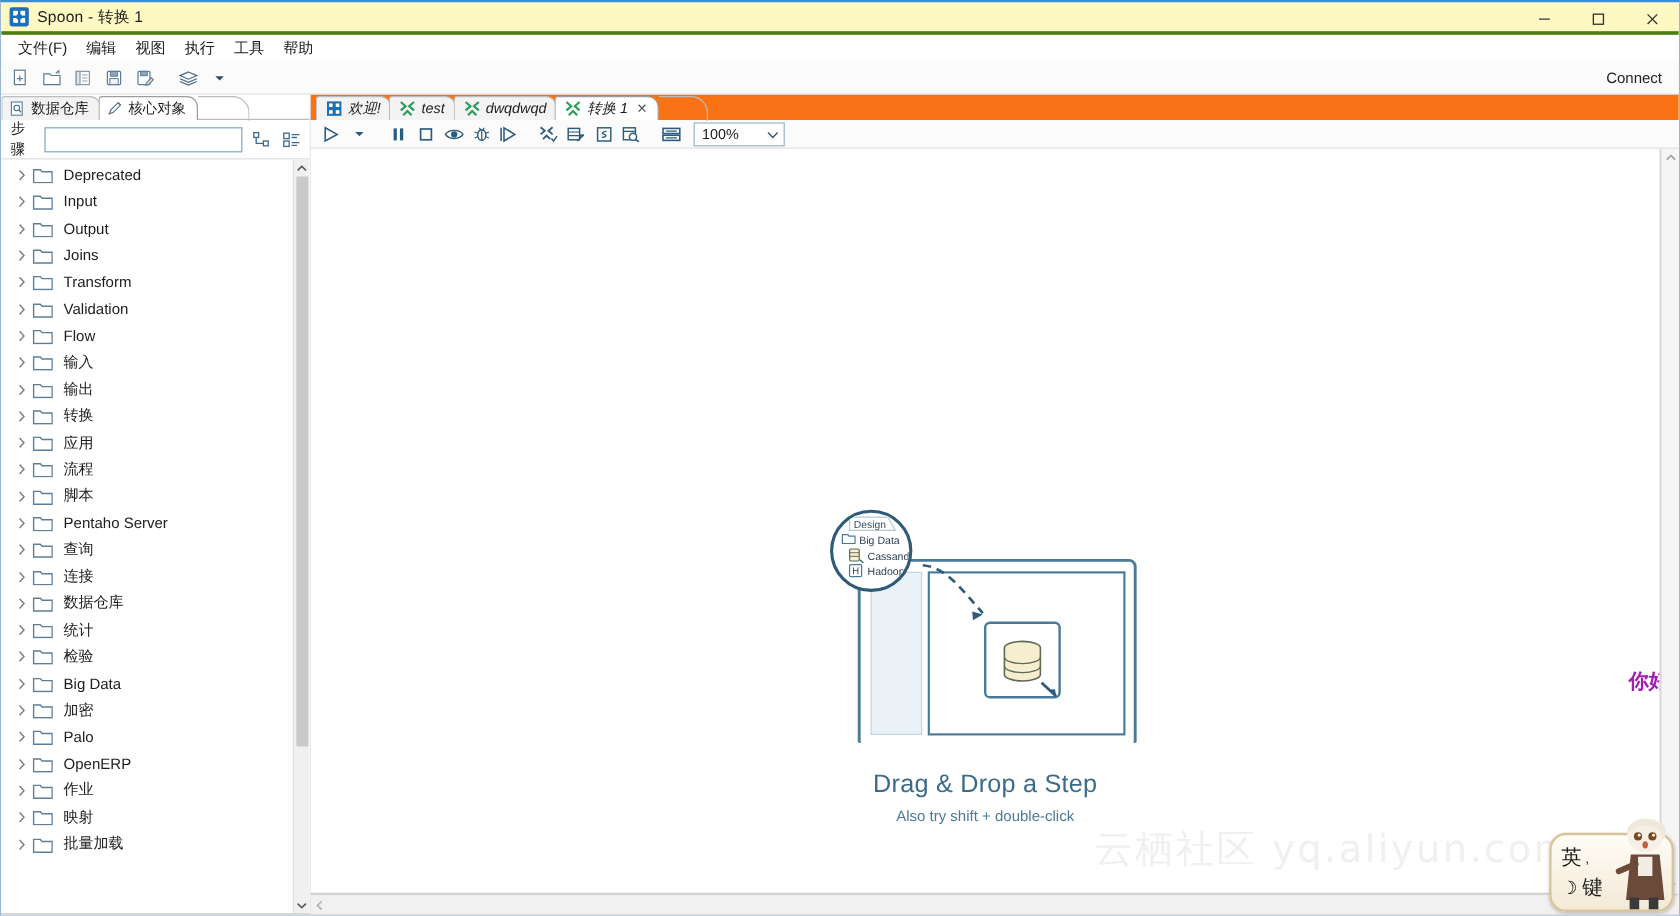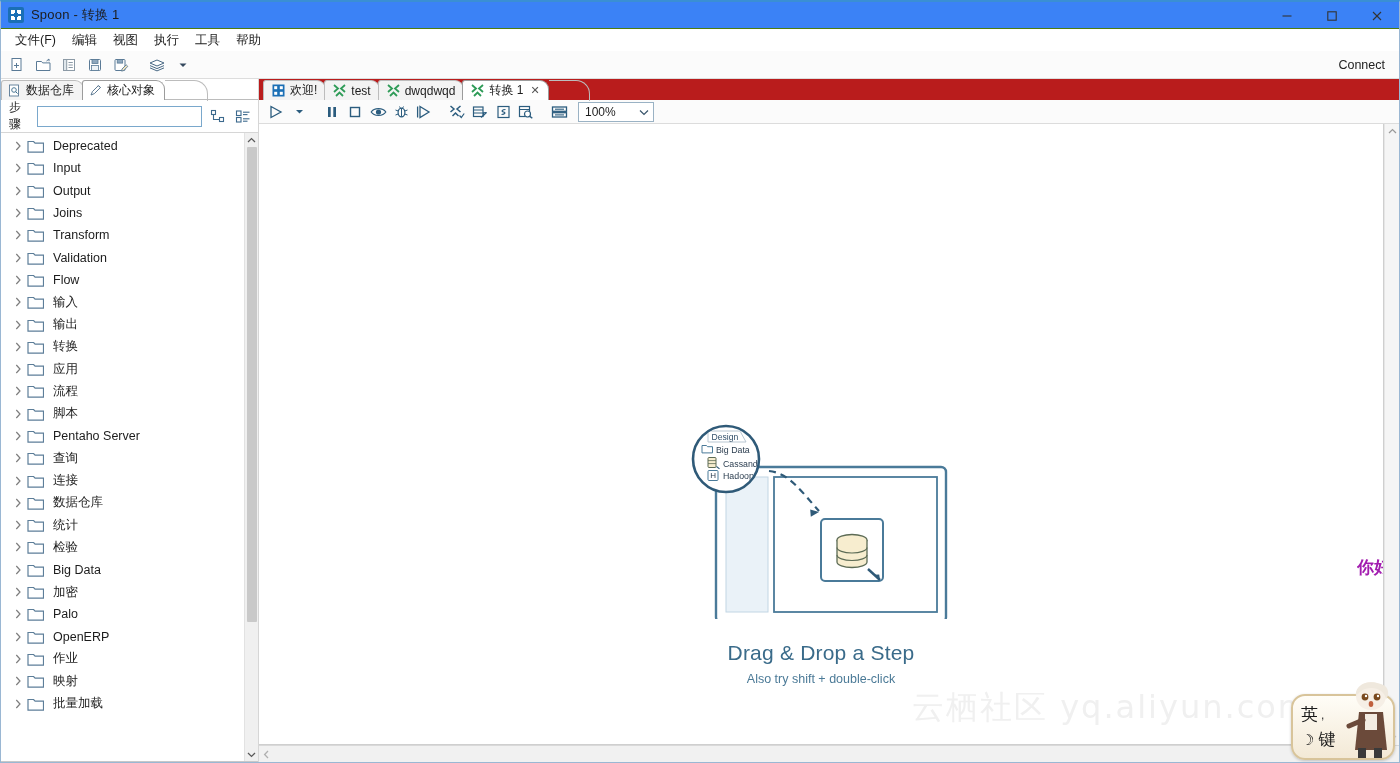--- a/index.html
+++ b/index.html
@@ -7,21 +7,21 @@
     width: 1400px; height: 763px;
     font-family: "Liberation Sans", "DejaVu Sans", sans-serif;
     background: #ffffff;
     overflow: hidden;
   }
   body { position: relative; border: 1px solid #9ab7d3; border-top: 2px solid #3a8fd4; }
 
   
   .titlebar {
     height: 27px; display: flex; align-items: center;
-    background: #3b82f6; border-bottom: 1px solid #4d7c0f;
+    background: #fef9c3; border-bottom: 3px solid #4d7c0f;
     position: relative;
   }
   .app-icon {
     width: 16px; height: 16px; margin-left: 7px; margin-right: 7px;
     background: #1a6fb5; border-radius: 2px; position: relative; flex: none;
   }
   .app-icon::before, .app-icon::after {
     content: ""; position: absolute; background: #ffffff;
   }
   .app-icon::before { left: 3px; top: 3px; width: 4px; height: 4px; box-shadow: 6px 0 0 #fff, 0 6px 0 #fff, 6px 6px 0 #fff; }
@@ -105,21 +105,21 @@
 
   
   .tree-sb { width: 14px; background: #f0f0f0; border-left: 1px solid #e2e2e2;
              display: flex; flex-direction: column; align-items: center; }
   .sb-arrow { height: 14px; width: 14px; display:flex; align-items:center; justify-content:center; flex:none;}
   .sb-track { flex: 1; width: 14px; position: relative; }
   .sb-thumb { position: absolute; left: 2px; width: 10px; background: #c9c9c9; border-radius: 1px; }
 
   
   .rightpanel { flex: 1; display: flex; flex-direction: column; background: #fff; min-width: 0; }
-  .ed-tabs { height: 21px; display: flex; align-items: flex-end; padding-left: 4px; background: #b91c1c; position: relative; }
+  .ed-tabs { height: 21px; display: flex; align-items: center; padding-left: 4px; background: #f97316; position: relative; font-style: italic; }
   .ed-tab {
     height: 20px; display: flex; align-items: center; gap: 5px; padding: 0 8px;
     font-size: 12px; color: #1c1c1c; cursor: default;
     border: 1px solid #bcbcbc; border-bottom: none; border-radius: 3px 9px 0 0;
     background: #f3f3f3;
   }
   .ed-tab.active { background: #ffffff; border-color: #9c9c9c; z-index: 3; }
   .ed-tab + .ed-tab { margin-left: -2px; }
   .ed-tab-filler { flex: 1; height: 20px; position: relative; }
   .ed-tab-filler::after {

